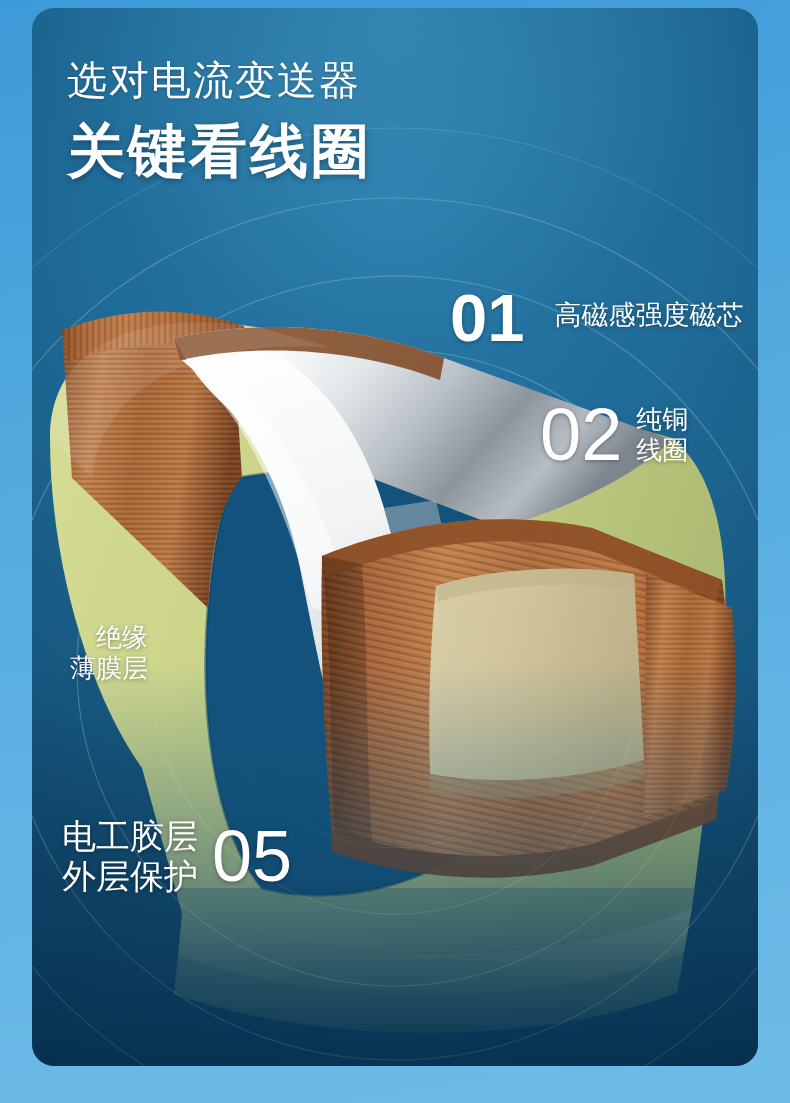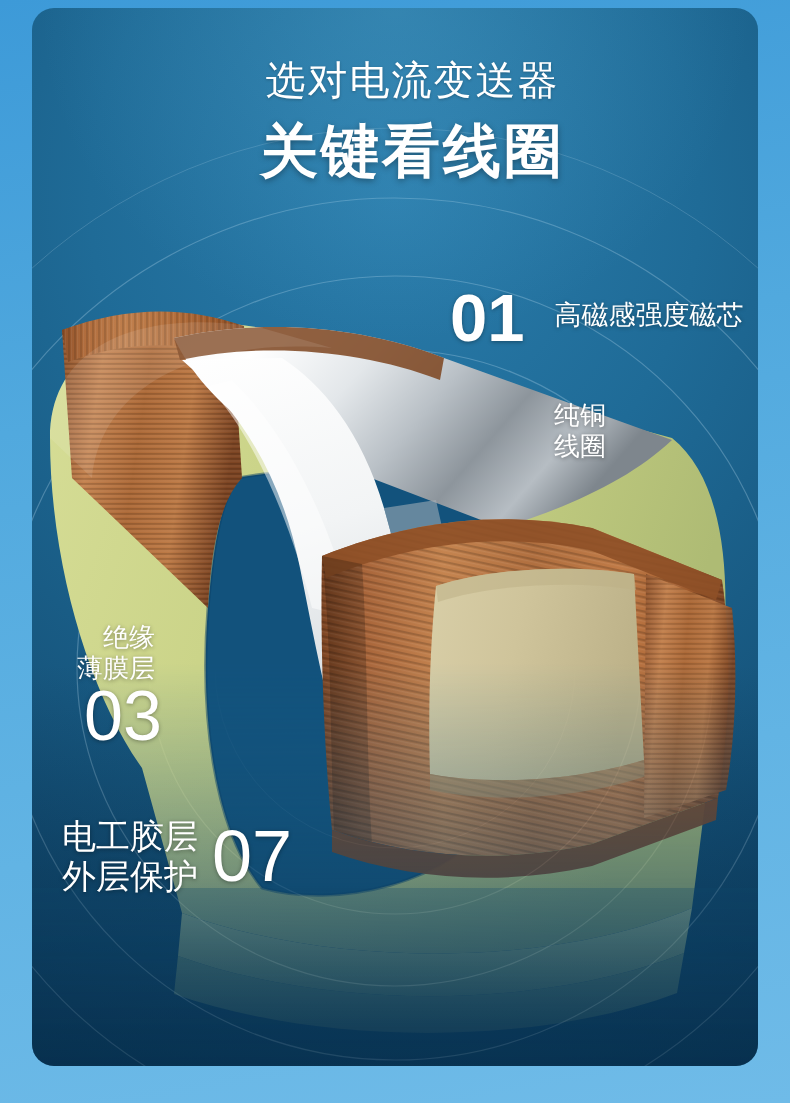--- a/index.html
+++ b/index.html
@@ -27,21 +27,21 @@
     content:"";position:absolute;inset:0;pointer-events:none;
     background:
       radial-gradient(70% 45% at 50% 0%,rgba(90,175,215,.30) 0%,rgba(90,175,215,0) 70%),
       linear-gradient(180deg,rgba(0,0,0,0) 62%,rgba(3,35,60,.55) 100%);
   }
 
   
   #arcs{position:absolute;left:0;top:0;width:726px;height:1058px;opacity:.55;}
 
   
-  .head-wrap{position:absolute;left:4px;right:0;top:48px;text-align:center;z-index:6;padding-left:31px;}
+  .head-wrap{position:absolute;left:4px;right:0;top:48px;text-align:left;z-index:6;padding-left:31px;}
   #title-sub{
     font-size:40px;letter-spacing:2px;color:#ffffff;font-weight:300;
     line-height:1.2;text-shadow:0 1px 3px rgba(0,0,0,.25);
   }
   #title-main{
     margin-top:14px;font-size:58px;letter-spacing:3px;color:#ffffff;font-weight:bold;
     line-height:1.15;text-shadow:0 2px 6px rgba(0,0,0,.35);
   }
 
   
@@ -63,21 +63,21 @@
   #callout-01{left:418px;top:278px;}
   #callout-01 .num{font-size:67px;font-weight:bold;}
   #callout-01 .cap{font-size:27px;margin-left:30px;padding-bottom:4px;}
 
   
   #callout-02{left:508px;top:392px;}
   #callout-02 .num{font-size:74px;}
   #callout-02 .cap{font-size:26px;margin-left:14px;}
 
   
-  #callout-03{left:38px;top:614px;align-items:center;flex-direction:column;}
+  #callout-03{left:38px;top:614px;align-items:center;}
   #callout-03 .cap{font-size:26px;text-align:right;}
   #callout-03 .num{font-size:70px;margin-left:14px;}
 
   
   #callout-04{left:572px;top:594px;flex-direction:column;align-items:flex-start;}
   #callout-04 .num{font-size:72px;margin-left:12px;}
   #callout-04 .cap{font-size:26px;margin-top:2px;}
 
   
   #callout-05{left:30px;top:808px;align-items:center;}
@@ -309,31 +309,31 @@
       <div id="title-sub">选对电流变送器</div>
       <div id="title-main">关键看线圈</div>
     </div>
 
     <div class="callout" id="callout-01">
       <span class="num">01</span>
       <span class="cap">高磁感强度磁芯</span>
     </div>
 
     <div class="callout" id="callout-02">
+      <span class="num">02</span>
       <span class="cap">纯铜
 线圈</span>
     </div>
 
     <div class="callout" id="callout-03">
       <span class="cap">绝缘
 薄膜层</span>
-      <span class="num">03</span>
     </div>
 
 
     <div class="callout" id="callout-05">
       <span class="cap">电工胶层
 外层保护</span>
-      <span class="num">07</span>
+      <span class="num">05</span>
     </div>
 
   </div>
 </div>
 
 </body></html>

